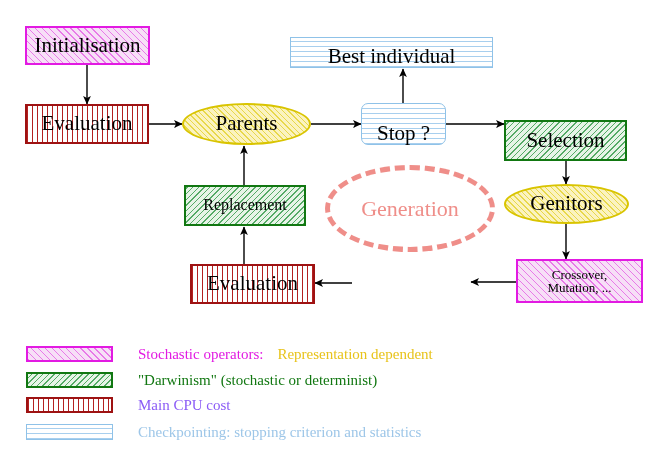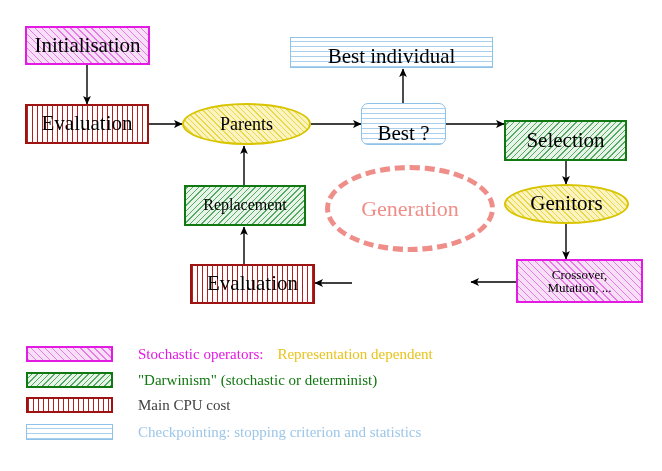--- a/index.html
+++ b/index.html
@@ -166,30 +166,30 @@
   </svg>
 
   <div class="node fill-magenta" style="left:25px; top:26px; width:125px; height:39px; font-size:21px;">
     <span>Initialisation</span>
   </div>
 
   <div class="node fill-red" style="left:25px; top:104px; width:124px; height:40px; font-size:21px;">
     <span>Evaluation</span>
   </div>
 
-  <div class="node fill-yellow ellipse" style="left:182px; top:103px; width:129px; height:42px; font-size:18px;">
+  <div class="node fill-yellow ellipse" style="left:182px; top:103px; width:129px; height:42px; font-size:21px;">
     <span>Parents</span>
   </div>
 
   <div class="node fill-blue" style="left:290px; top:37px; width:203px; height:31px; font-size:21px;">
     <span>Best individual</span>
   </div>
 
   <div class="node fill-blue rounded" style="left:361px; top:103px; width:85px; height:42px; font-size:21px;">
-    <span>Best ?</span>
+    <span>Stop ?</span>
   </div>
 
   <div class="node fill-green" style="left:504px; top:104px; width:123px; height:41px; font-size:21px;margin-top:16px;">
     <span>Selection</span>
   </div>
 
   <div class="node fill-yellow ellipse" style="left:504px; top:184px; width:125px; height:40px; font-size:21px;">
     <span>Genitors</span>
   </div>
 
@@ -220,21 +220,21 @@
       </span>
     </div>
 
     <div class="legend-row" style="top:30px;">
       <span class="swatch fill-green"></span>
       <span class="legend-text" style="color:#117711;">"Darwinism" (stochastic or determinist)</span>
     </div>
 
     <div class="legend-row" style="top:55px;">
       <span class="swatch fill-red"></span>
-      <span class="legend-text" style="color:#404040;">Main CPU cost</span>
+      <span class="legend-text" style="color:#8b5cf6;">Main CPU cost</span>
     </div>
 
     <div class="legend-row" style="top:82px;">
       <span class="swatch fill-blue"></span>
       <span class="legend-text" style="color:#9dc6e8;">Checkpointing: stopping criterion and statistics</span>
     </div>
 
   </div>
 
 </div>

